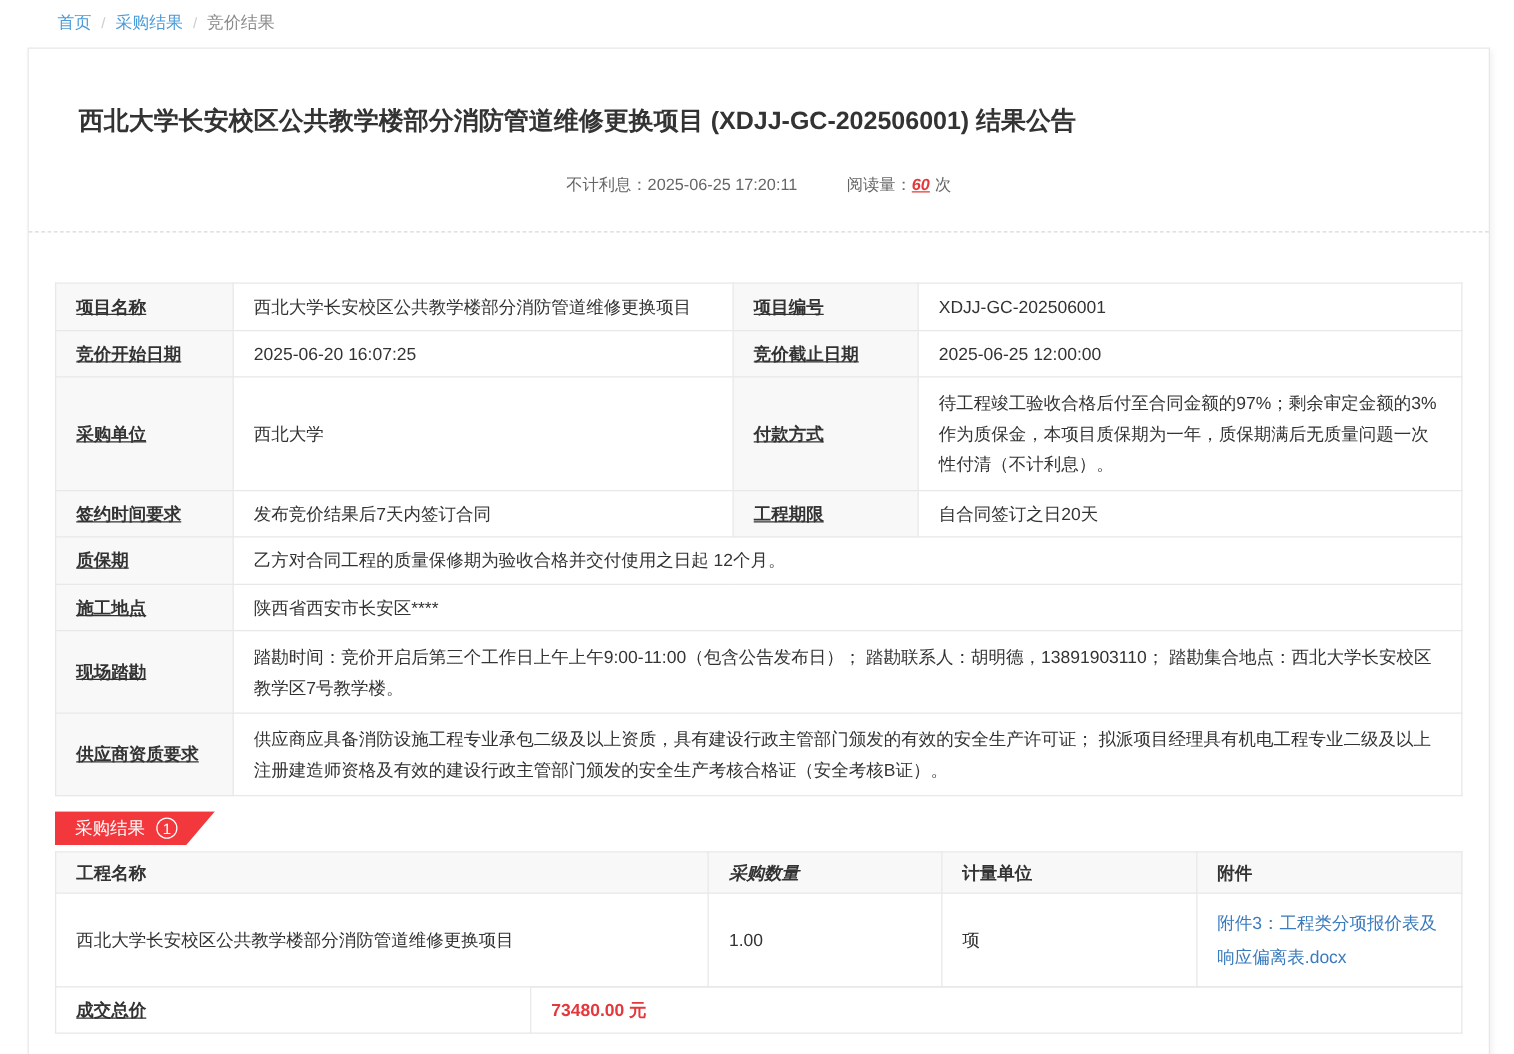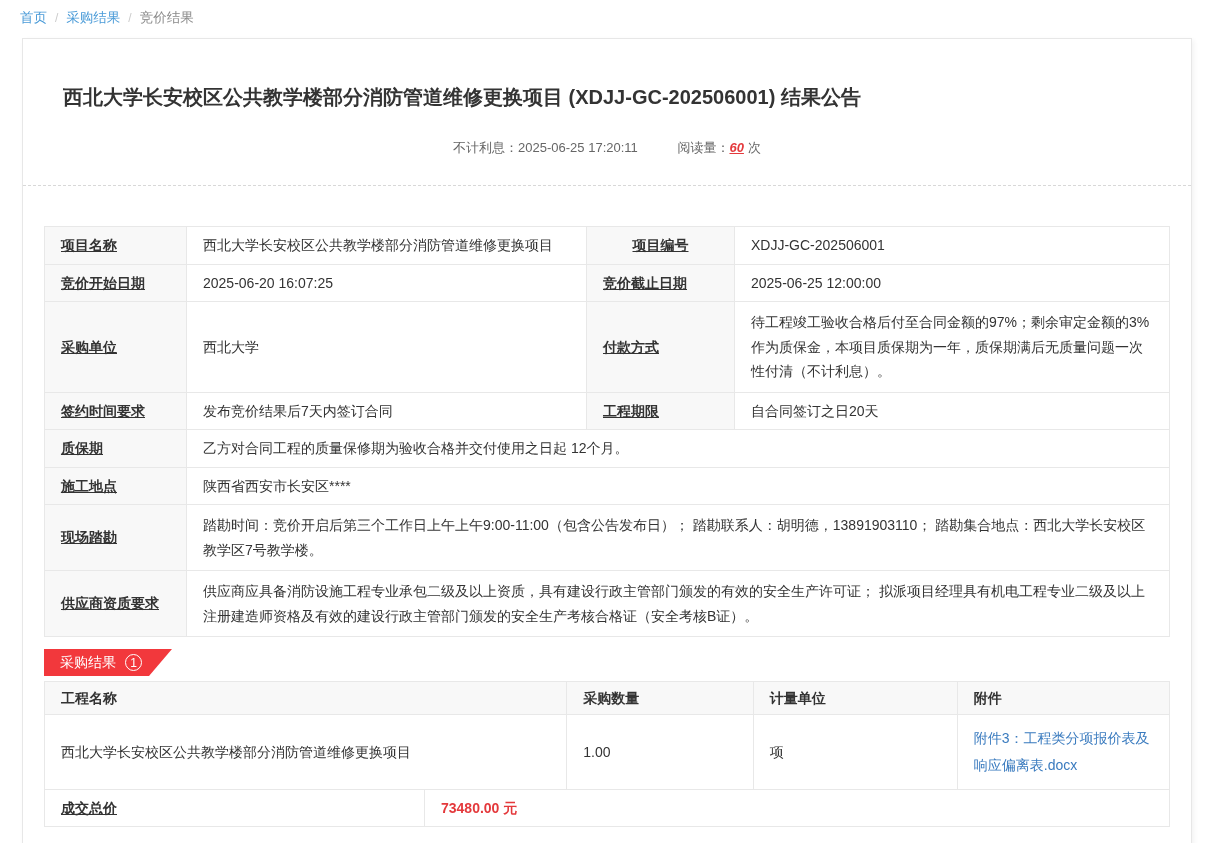--- a/index.html
+++ b/index.html
@@ -6,21 +6,21 @@
   html, body { margin: 0; padding: 0; background: #fff; }
   body {
     font-family: "Liberation Sans", "DejaVu Sans", sans-serif;
     color: #333;
     font-size: 14px;
     width: 1211px;
   }
 
   
   .breadcrumb {
-    padding: 9px 0 8px 20px;
+    padding: 9px 0 8px 46px;
     font-size: 13.5px;
     color: #999;
     display: flex;
     align-items: center;
   }
   .breadcrumb a { color: #4a9bd8; text-decoration: none; cursor: pointer; }
   .breadcrumb .sep { color: #ccc; margin: 0 8px; font-size: 12px; }
   .breadcrumb .current { color: #8a8a8a; }
 
   
@@ -70,21 +70,21 @@
     word-break: break-word;
   }
   td.lbl {
     background: #f8f8f8;
     font-weight: bold;
     color: #333;
     text-decoration: underline;
   }
   .col-l1 { width: 142px; }
   .col-v1 { width: 400px; }
-  .col-l2 { width: 148px; text-align: center; }
+  .col-l2 { width: 148px; }
   .red-val { color: #e4393c; font-weight: bold; }
   tr.row-tall td { padding-top: 8px; padding-bottom: 8px; }
   table.grid td.min-h { height: 35px; }
 
   
   .section-badge {
     margin-top: 12px;
     margin-bottom: 5px;
     height: 27px;
     width: 128px;
@@ -110,21 +110,21 @@
   
   table.results th {
     border: 1px solid #e8e8e8;
     background: #f8f8f8;
     text-align: left;
     font-weight: bold;
     padding: 5px 16px;
     line-height: 1.6;
   }
   .rc-name { width: 512px; }
-  .rc-qty  { width: 183px; }
+  .rc-qty  { width: 183px; font-style: italic; }
   .rc-unit { width: 200px; }
   .rc-att  { width: 208px; }
   table.results td { padding: 10px 16px; }
   a.attachment-link {
     color: #3a7bbf;
     text-decoration: none;
     cursor: pointer;
     line-height: 1.9;
   }
 

